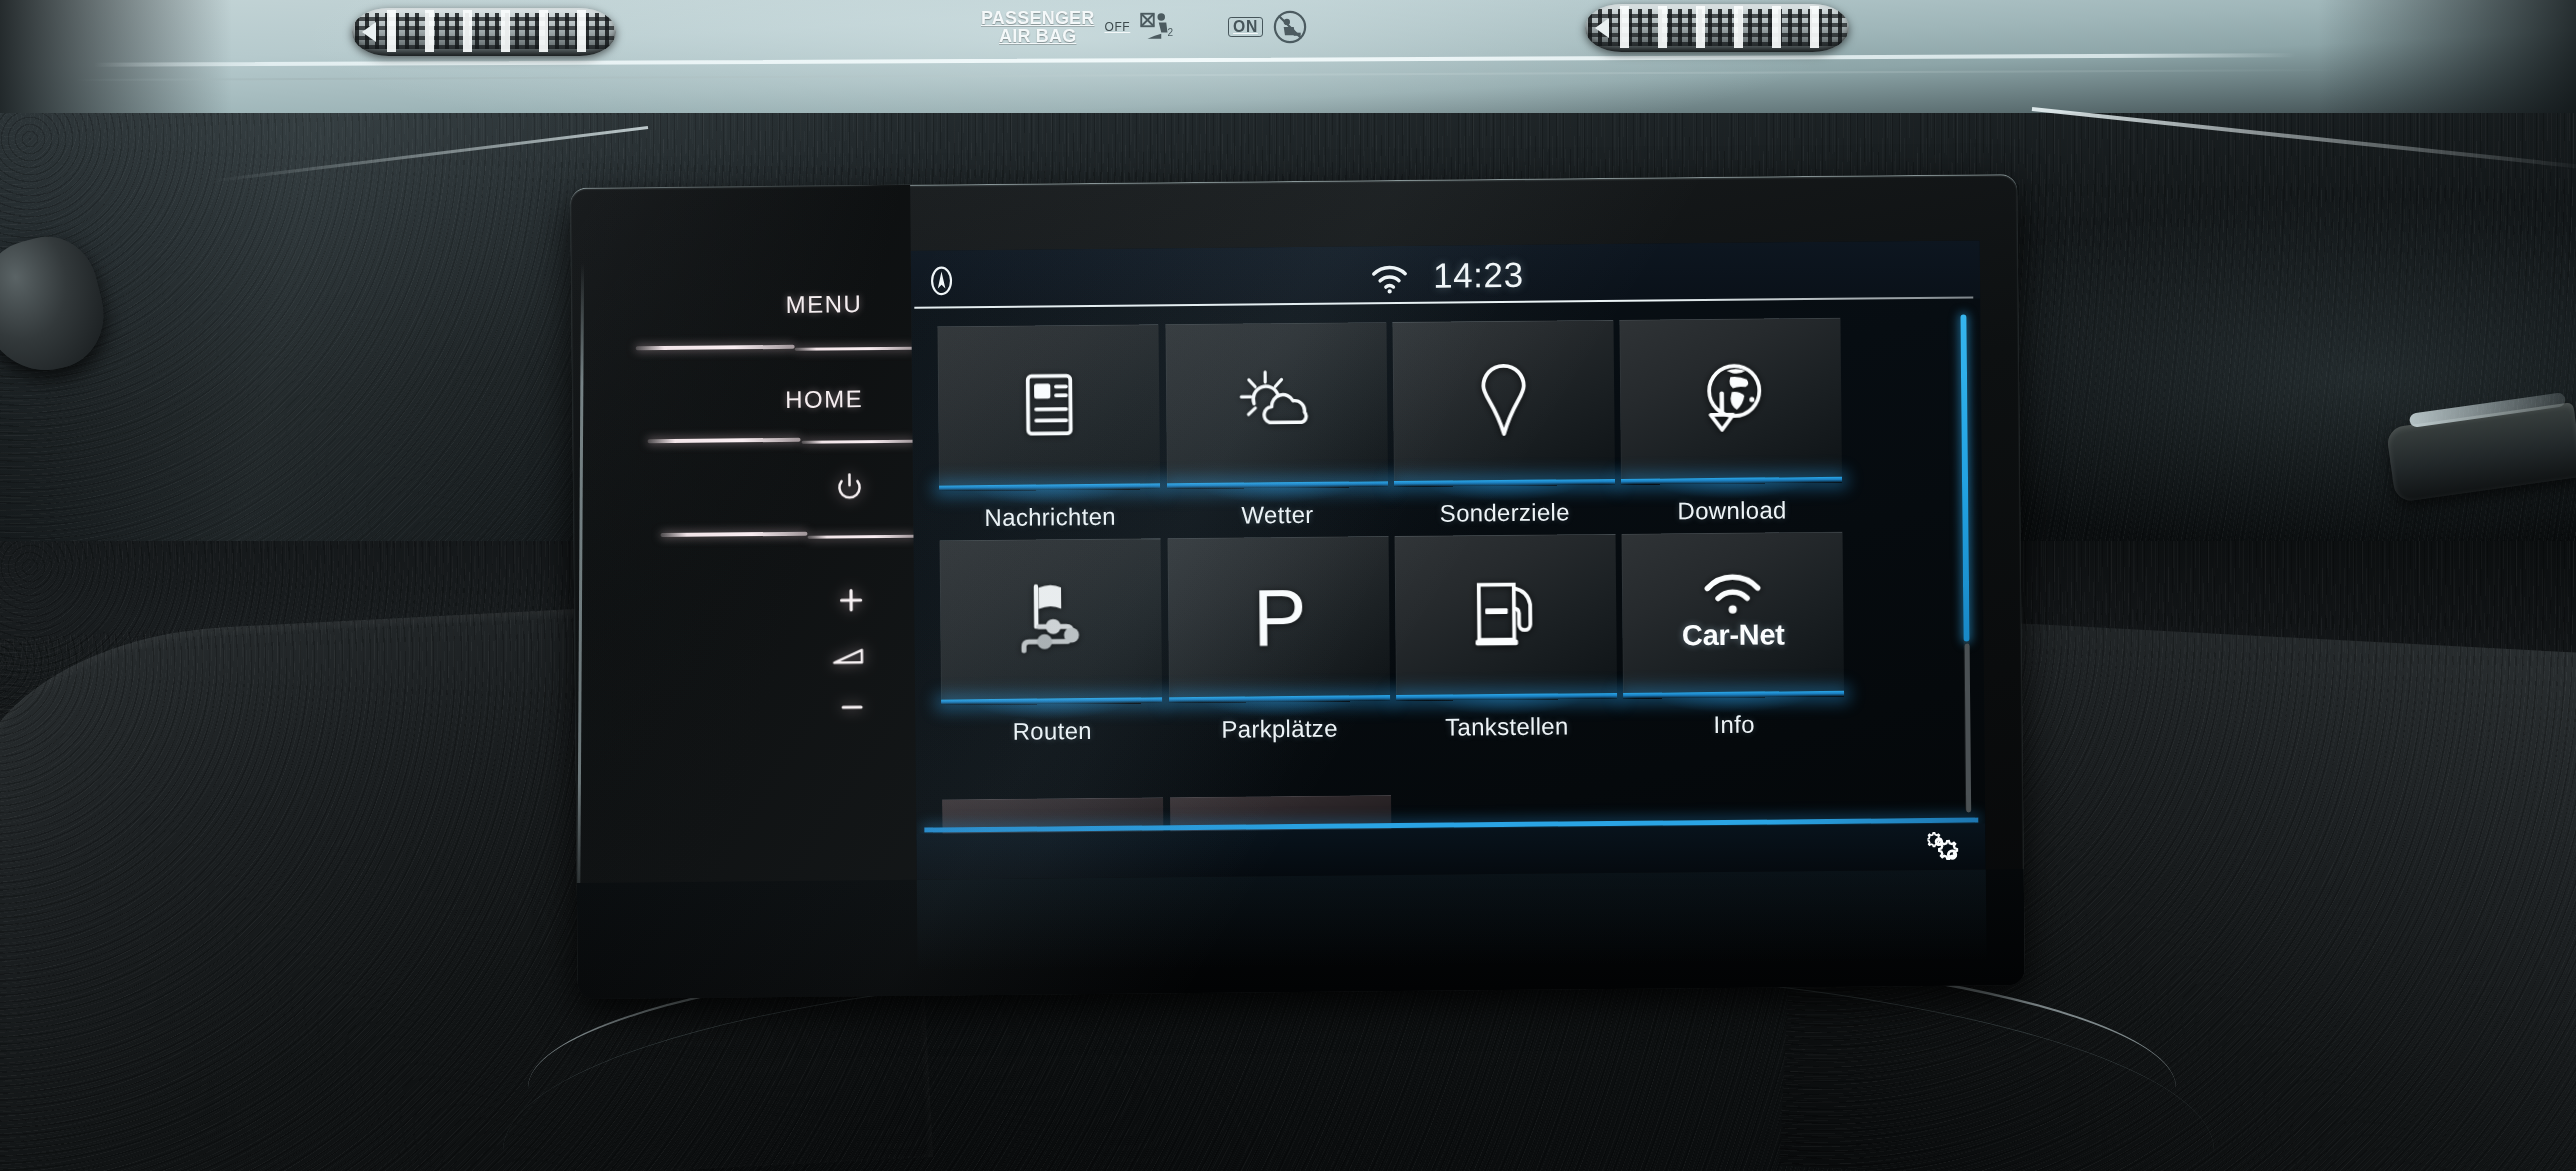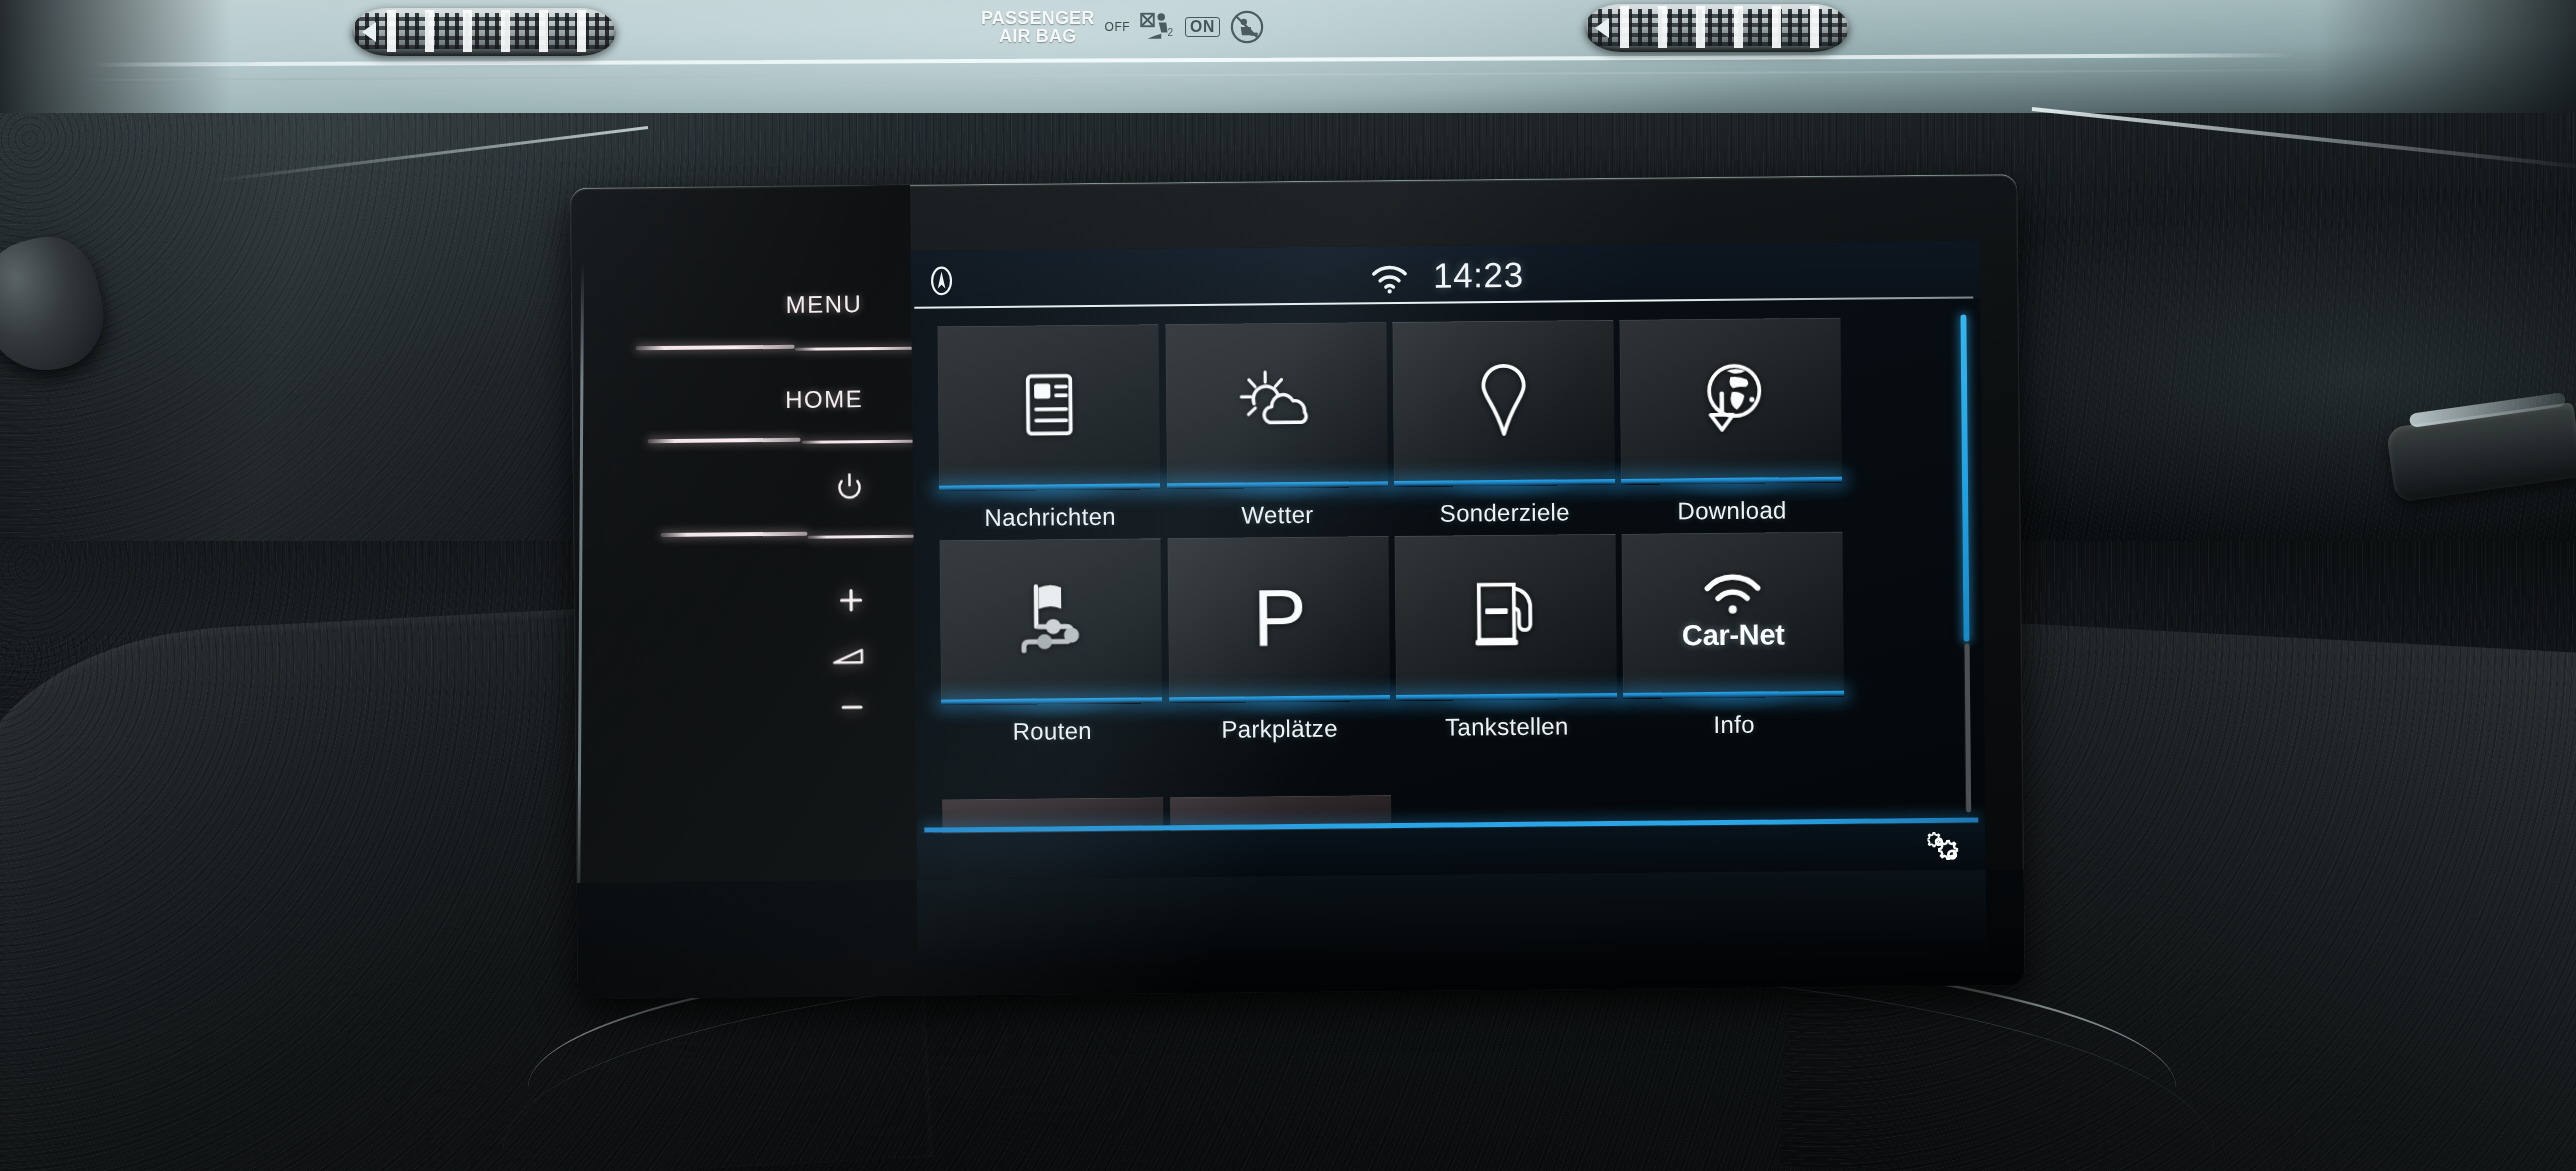--- a/index.html
+++ b/index.html
@@ -59,29 +59,30 @@
     border-top: 10px solid transparent; border-bottom: 10px solid transparent;
     border-right: 14px solid #e9f0f1;
   }
   #vent-left  { left: 352px; top: 7.5px; width: 264px; }
   #vent-right { left: 1585px; top: 3.8px; width: 264px; }
 
   .airbag-panel {
     position: absolute; left: 981px; top: 2.5px; width: 352px; height: 49px;
     display: flex; align-items: center; gap: 10px;
     color: #f4f8f9;
+    text-decoration: underline;
   }
   .airbag-title {
     font-size: 18px; font-weight: bold; line-height: 1.02; letter-spacing: 0.2px;
     text-align: center; text-shadow: 0 0.6px 1.3px rgba(0,0,0,.35);
   }
   .airbag-off { font-size: 12px; color: #3d4a4d; letter-spacing: 0.6px; font-weight: 500; }
   .airbag-on  {
     font-size: 15.7px; color: #46555a; letter-spacing: 0.6px; font-weight: bold;
-    border: 1.9px solid #46555a; border-radius: 3.1px; padding: 0 3.8px;
+    border: 1.9px solid #46555a; border-radius: 3.1px; padding: 0 3.8px; margin-left: 43px;
   }
   .airbag-glyph { color:#46555a; opacity:.95; }
 
   
   .dash-mid {
     position:absolute; left:0; top:113px; width:2576px; height:453px;
     background:
       linear-gradient(173deg, #2c3437 0%, #22292c 18%, #161b1d 42%, #0d1113 70%, #090c0d 100%);
   }
   .dash-mid-sheen {

